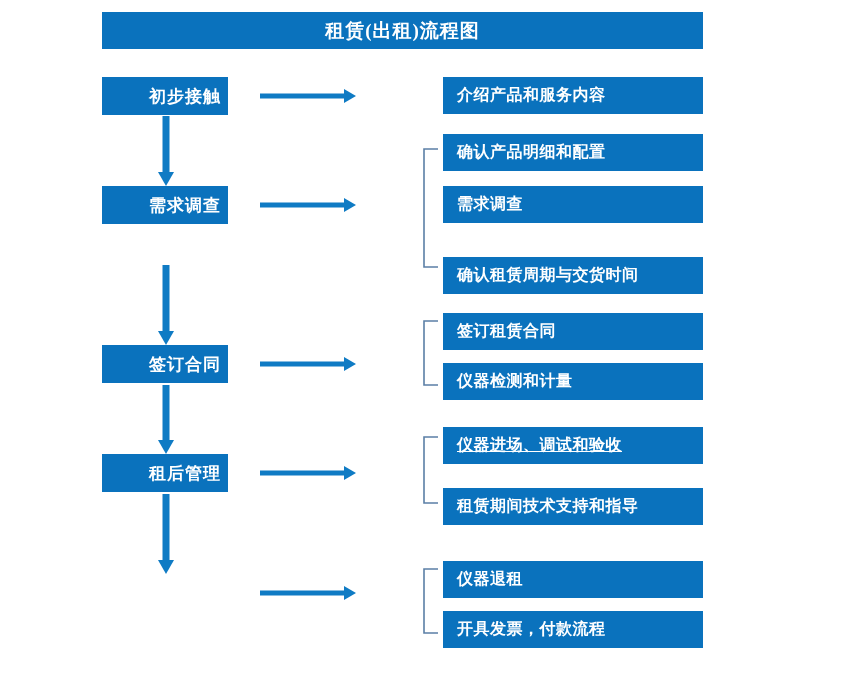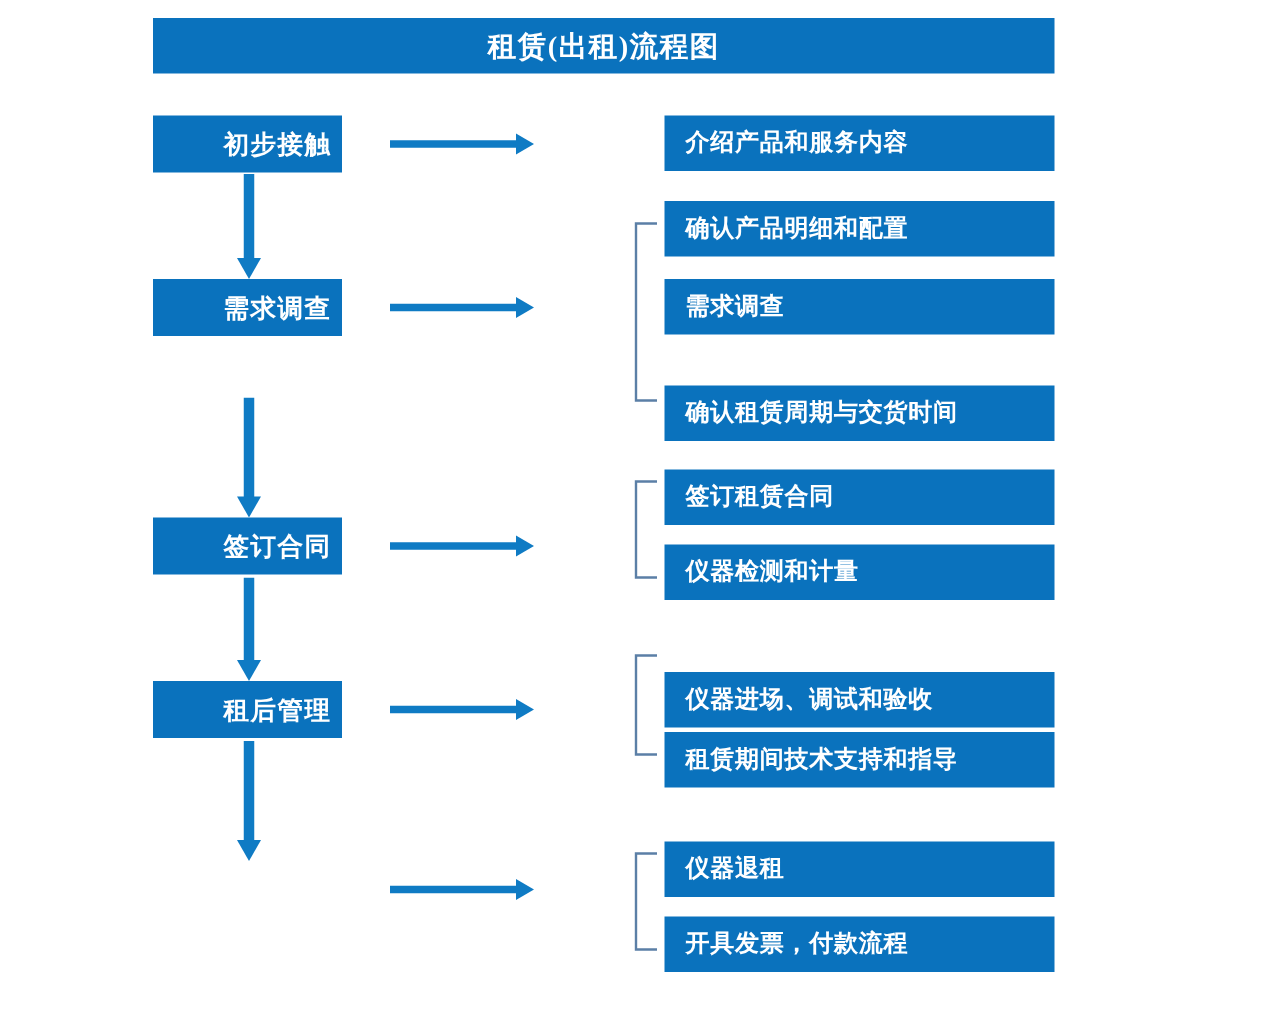--- a/index.html
+++ b/index.html
@@ -107,21 +107,21 @@
   <div class="node detail" style="top:134px;">确认产品明细和配置</div>
 
   <div class="node detail" style="top:186px;">需求调查</div>
 
   <div class="node detail" style="top:257px;">确认租赁周期与交货时间</div>
 
   <div class="node detail" style="top:313px;">签订租赁合同</div>
 
   <div class="node detail" style="top:363px;">仪器检测和计量</div>
 
-  <div class="node detail" style="top:448px;">仪器进场、调试和验收</div>
+  <div class="node detail" style="top:427px;text-decoration:underline;">仪器进场、调试和验收</div>
 
   <div class="node detail" style="top:488px;">租赁期间技术支持和指导</div>
 
   <div class="node detail" style="top:561px;">仪器退租</div>
 
   <div class="node detail" style="top:611px;">开具发票，付款流程</div>
 
   <div class="h-arrow" style="left:260px; top:86px; width:96px;">
     <svg width="96" height="20" viewBox="0 0 96 20">
       <line x1="0" y1="10" x2="84" y2="10" stroke="#0F7BC4" stroke-width="5"></line>

